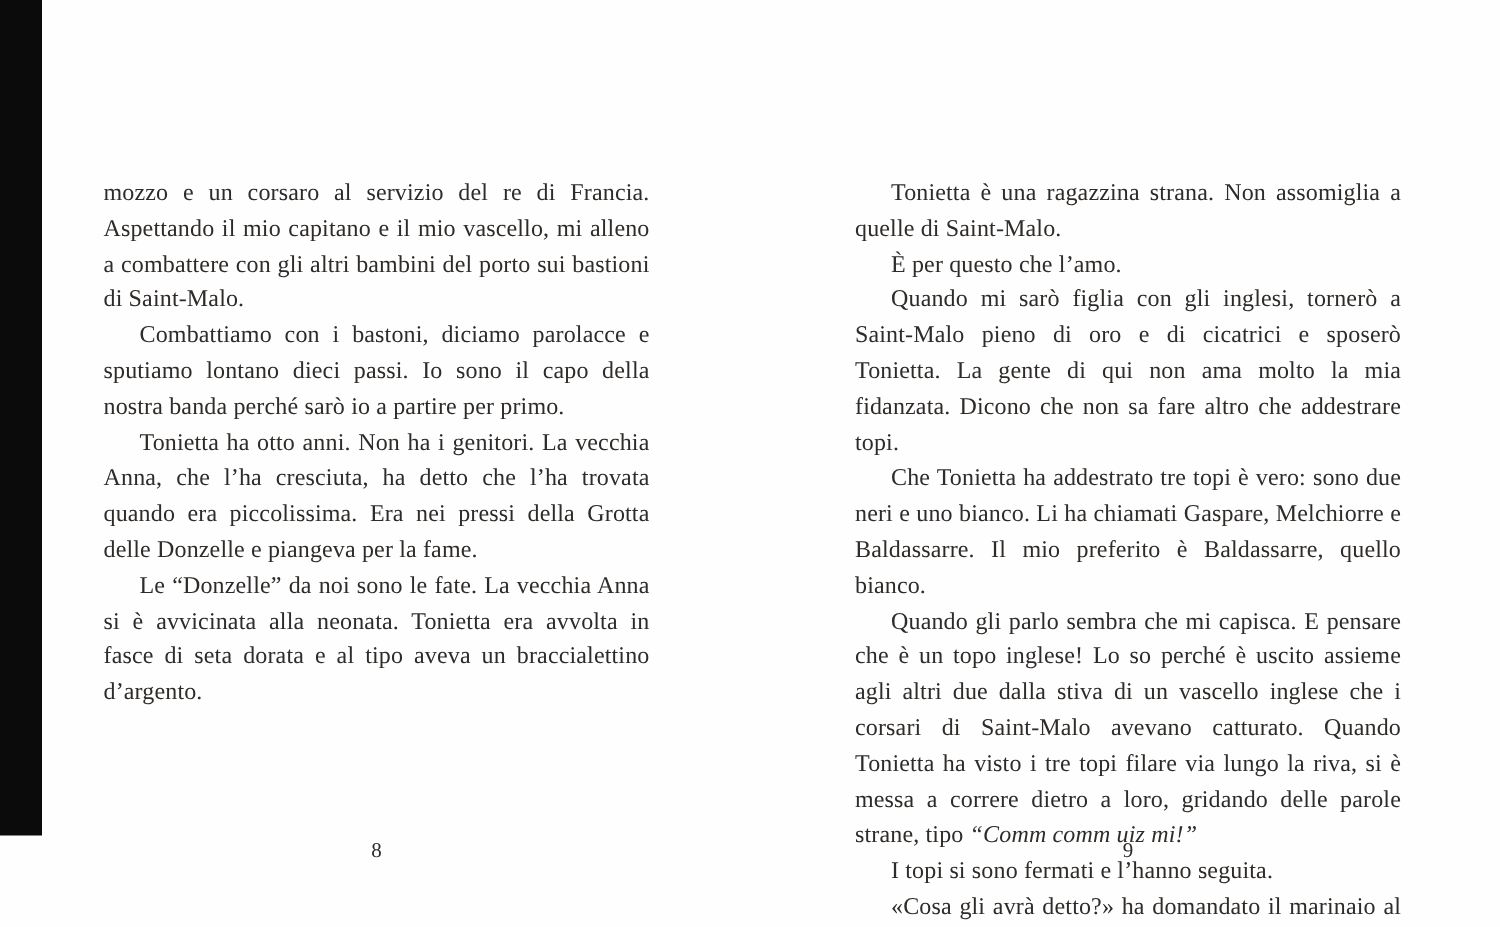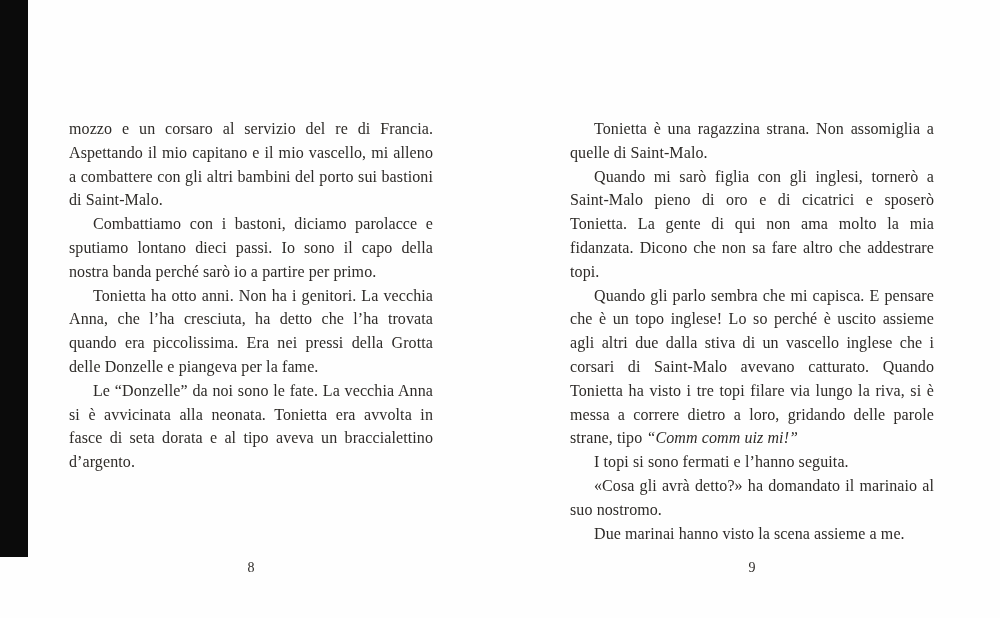--- a/index.html
+++ b/index.html
@@ -66,21 +66,23 @@
 
   <div class="page page-left">
     <p class="para no-indent">mozzo e un corsaro al servizio del re di Francia. Aspettando il mio capitano e il mio vascello, mi alleno a combattere con gli altri bambini del porto sui bastioni di Saint-Malo.</p>
     <p class="para">Combattiamo con i bastoni, diciamo parolacce e sputiamo lontano dieci passi. Io sono il capo della nostra banda perché sarò io a partire per primo.</p>
     <p class="para">Tonietta ha otto anni. Non ha i genitori. La vecchia Anna, che l’ha cresciuta, ha detto che l’ha trovata quando era piccolissima. Era nei pressi della Grotta delle Donzelle e piangeva per la fame.</p>
     <p class="para">Le “Donzelle” da noi sono le fate. La vecchia Anna si è avvicinata alla neonata. Tonietta era avvolta in fasce di seta dorata e al tipo aveva un braccialettino d’argento.</p>
   </div>
 
   <div class="page page-right">
     <p class="para">Tonietta è una ragazzina strana. Non assomiglia a quelle di Saint-Malo.</p>
+    <p class="para">È per questo che l’amo.</p>
     <p class="para">Quando mi sarò figlia con gli inglesi, tornerò a Saint-Malo pieno di oro e di cicatrici e sposerò Tonietta. La gente di qui non ama molto la mia fidanzata. Dicono che non sa fare altro che addestrare topi.</p>
+    <p class="para">Che Tonietta ha addestrato tre topi è vero: sono due neri e uno bianco. Li ha chiamati Gaspare, Melchiorre e Baldassarre. Il mio preferito è Baldassarre, quello bianco.</p>
     <p class="para">
       <span>Quando gli parlo sembra che mi capisca. E pensare che è un topo inglese! Lo so perché è uscito assieme agli altri due dalla stiva di un vascello inglese che i corsari di Saint-Malo avevano catturato. Quando Tonietta ha visto i tre topi filare via lungo la riva, si è messa a correre dietro a loro, gridando delle parole strane, tipo </span><span class="italic">“Comm comm uiz mi!”</span>
     </p>
     <p class="para">I topi si sono fermati e l’hanno seguita.</p>
     <p class="para">«Cosa gli avrà detto?» ha domandato il marinaio al suo nostromo.</p>
     <p class="para">Due marinai hanno visto la scena assieme a me.</p>
   </div>
 
   <div class="page-number page-number-left">8</div>
   <div class="page-number page-number-right">9</div>

